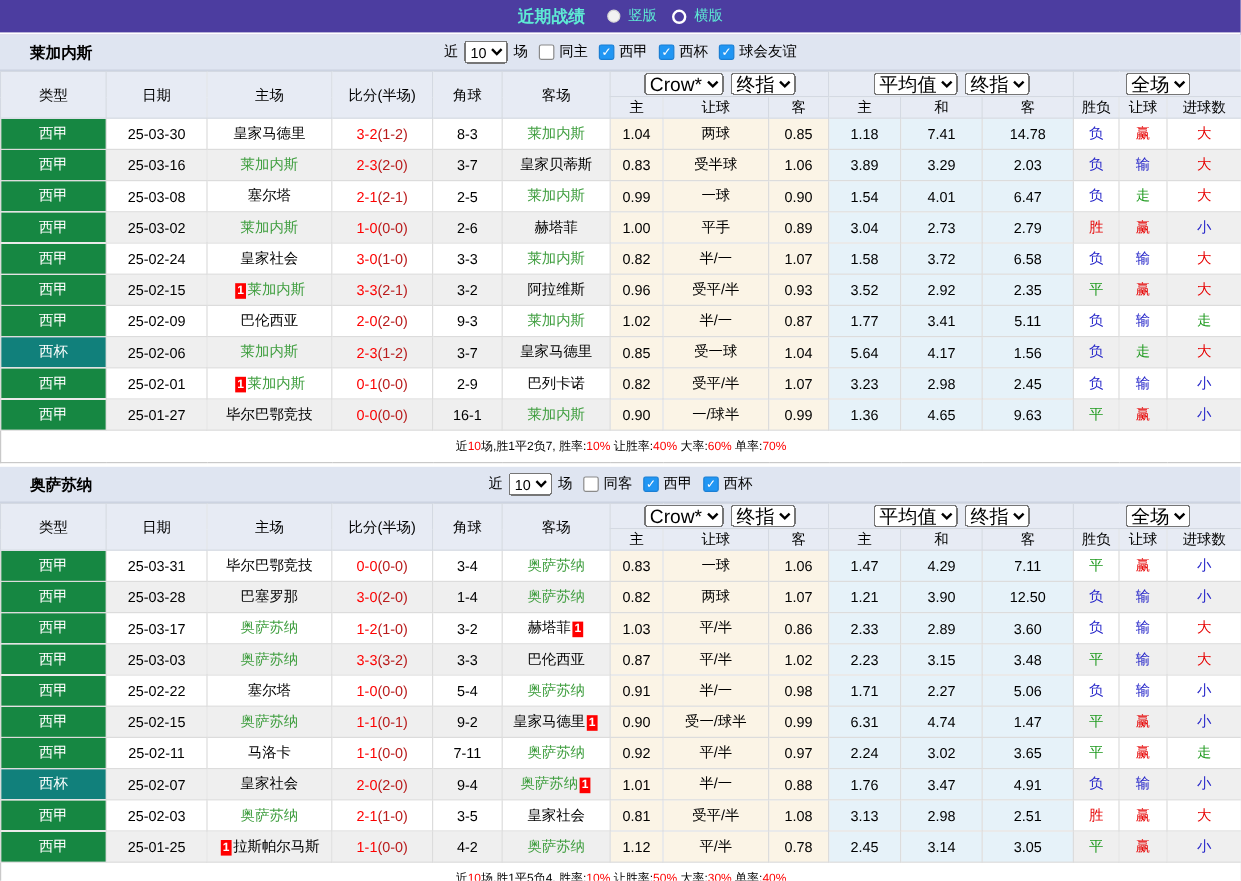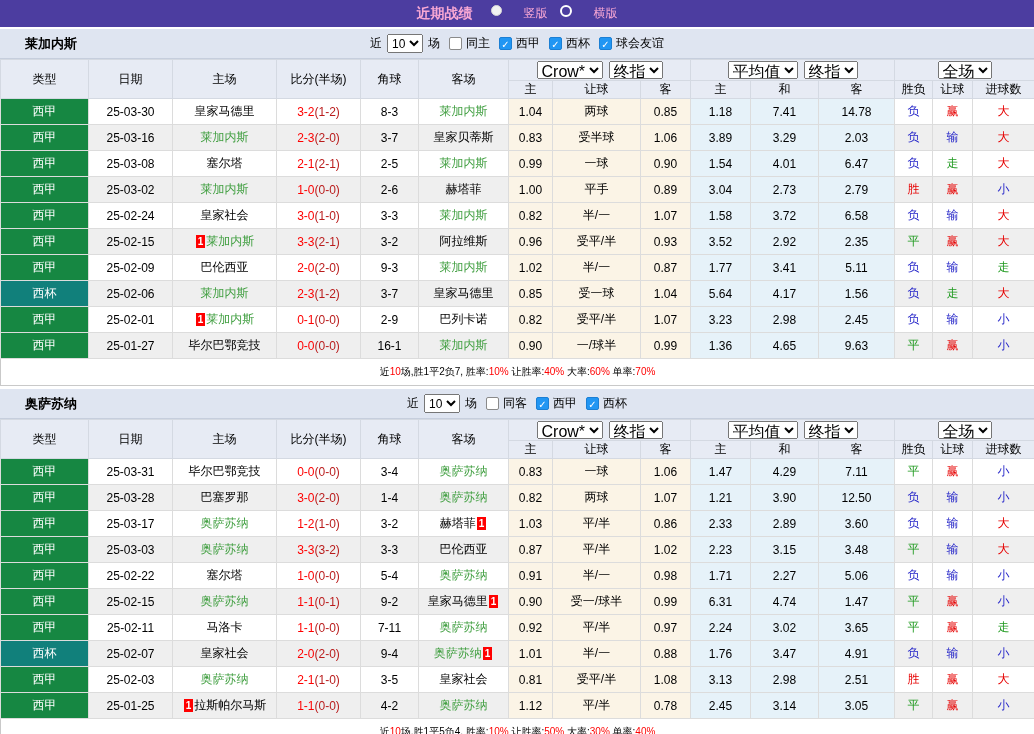--- a/index.html
+++ b/index.html
@@ -4,26 +4,26 @@
 <style>
   * { box-sizing: border-box; margin:0; padding:0; }
   html,body { background:#fff; }
   body {
     width:1034px; height:734px; overflow:hidden;
     font-family:"Liberation Sans","DejaVu Sans",sans-serif;
     color:#000;
   }
   
   .titlebar {
-    height:29px; background:#4c3da0; color:#f9a8d4;
+    height:29px; background:#4c3da0; color:#5eead4;
     display:flex; align-items:center; justify-content:center; gap:12px;
     border-bottom:2px solid #fff;
   }
   .tb-title { font-size:14px; font-weight:bold; margin-right:6px; }
-  .tb-opt { display:flex; gap:22px; font-size:12px; cursor:pointer; }
+  .tb-opt { display:flex; align-items:center; gap:7px; font-size:12px; cursor:pointer; }
   .radio { width:11px; height:11px; border-radius:50%; display:inline-block; }
   .radio.on  { background:#f2f2f2; border:1px solid #d7d7d7; }
   .radio.off { background:transparent; border:2px solid #fff; width:12px; height:12px; }
   
   .sec-head {
     height:30px; background:#dfe5f1; position:relative;
     display:flex; align-items:center; justify-content:center;
     border-bottom:1px solid #c6cedd;
   }
   .team-name { position:absolute; left:25px; font-size:13px; font-weight:bold; }

